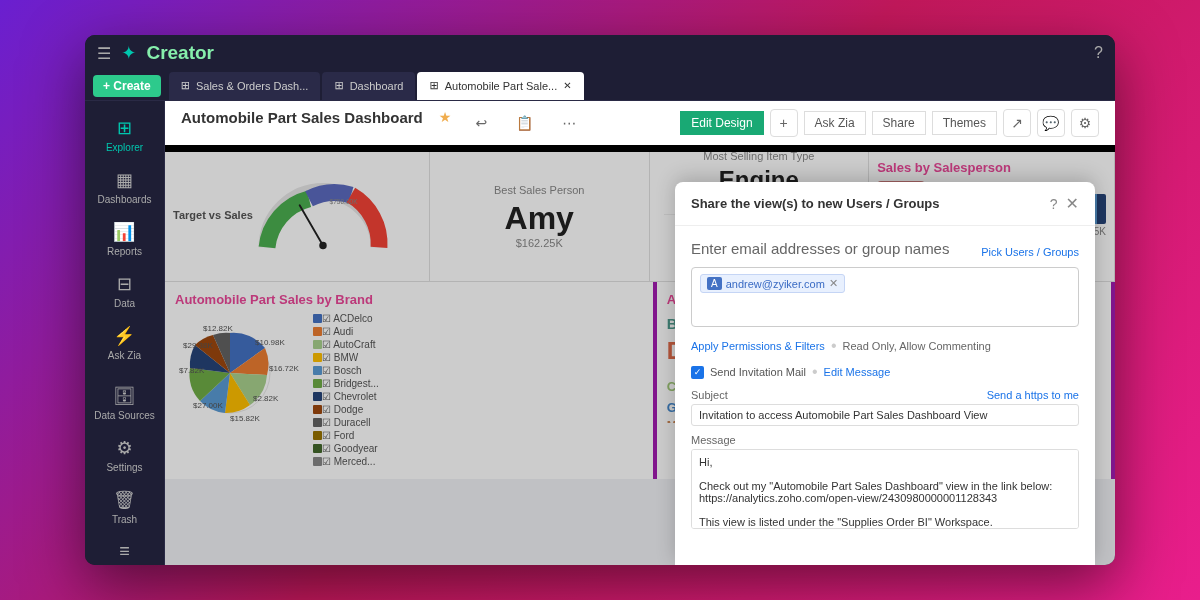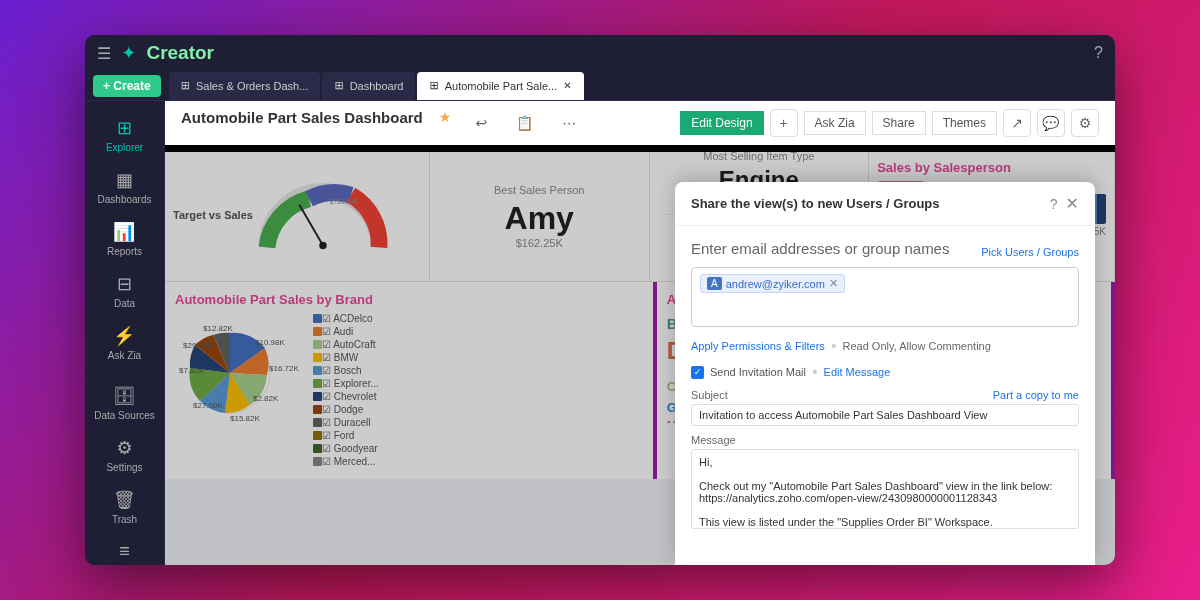--- a/index.html
+++ b/index.html
@@ -618,21 +618,21 @@
                 <div class="legend-item">
                   <div class="legend-dot" style="background:#ffc000;"></div>
                   <span>☑ BMW</span>
                 </div>
                 <div class="legend-item">
                   <div class="legend-dot" style="background:#5b9bd5;"></div>
                   <span>☑ Bosch</span>
                 </div>
                 <div class="legend-item">
                   <div class="legend-dot" style="background:#70ad47;"></div>
-                  <span>☑ Explorer...</span>
+                  <span>☑ Bridgest...</span>
                 </div>
                 <div class="legend-item">
                   <div class="legend-dot" style="background:#264478;"></div>
                   <span>☑ Chevrolet</span>
                 </div>
                 <div class="legend-item">
                   <div class="legend-dot" style="background:#9e480e;"></div>
                   <span>☑ Dodge</span>
                 </div>
                 <div class="legend-item">
@@ -715,21 +715,21 @@
               <div class="send-inv-row">
                 <div class="checkbox-custom">✓</div>
                 <span class="send-label">Send Invitation Mail</span>
                 <span class="perm-separator">•</span>
                 <a class="edit-msg-link">Edit Message</a>
               </div>
 
               <div class="field-row">
                 <div class="field-label-row">
                   <span class="field-lbl">Subject</span>
-                  <a class="field-copy-link">Part a copy to me</a>
+                  <a class="field-copy-link">Send a https to me</a>
                 </div>
                 <input class="field-input" type="text" value="Invitation to access Automobile Part Sales Dashboard View" style="">
               </div>
 
               <div class="field-row">
                 <div class="field-label-row">
                   <span class="field-lbl">Message</span>
                 </div>
                 <textarea class="message-area" style="">Hi,
 

